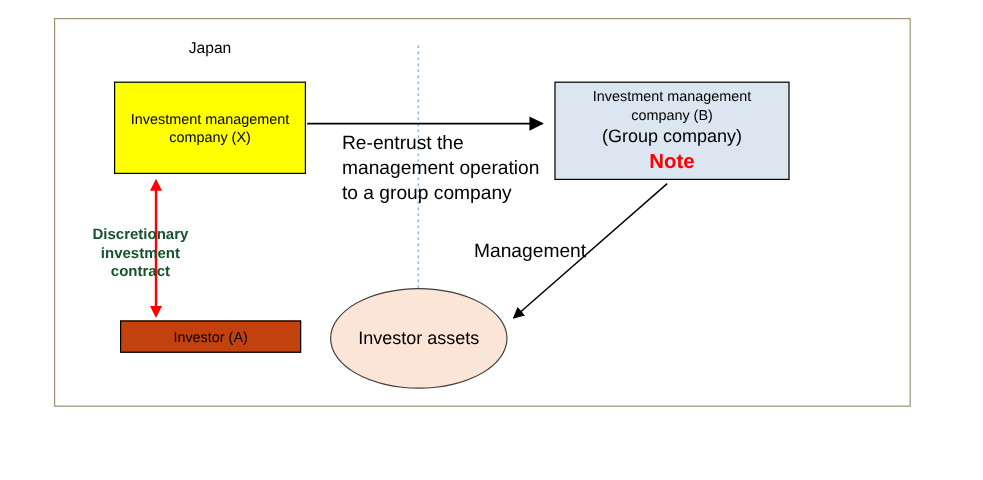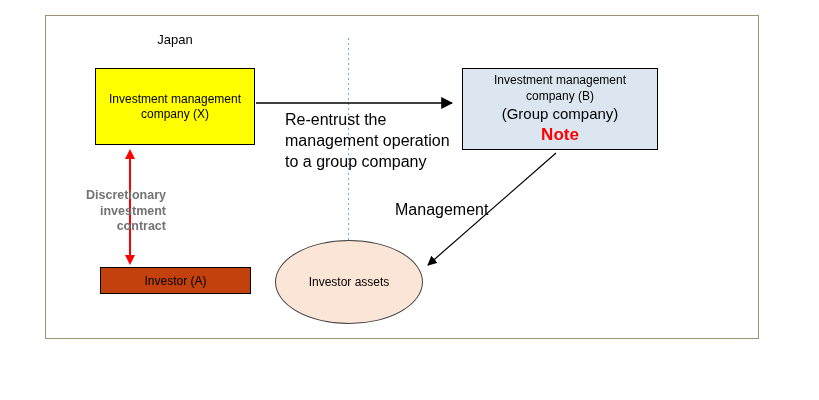--- a/index.html
+++ b/index.html
@@ -75,35 +75,35 @@
 
   .ellipse {
     position: absolute;
     left: 275px; top: 240px; width: 146px; height: 82px;
     background: #FBE5D6;
     border: 1px solid #404040;
     border-radius: 50%;
     display: flex;
     align-items: center;
     justify-content: center;
-    font-size: 12px;
+    font-size: 15px;
     text-align: center;
   }
 
   .flow-label {
     position: absolute;
     font-size: 16px;
     line-height: 1.3;
   }
   .label-reentrust { left: 285px; top: 110px; width: 172px; text-align: left; }
   .label-management { left: 395px; top: 200px; }
   .label-discretionary {
     left: 68px; top: 188px; width: 98px;
-    text-align: right;
-    color: #737373;
+    text-align: center;
+    color: #14532d;
     font-weight: bold;
     font-size: 12.5px;
     line-height: 1.25;
   }
 </style>
 </head>
 <body>
 
 <div class="canvas">
 

